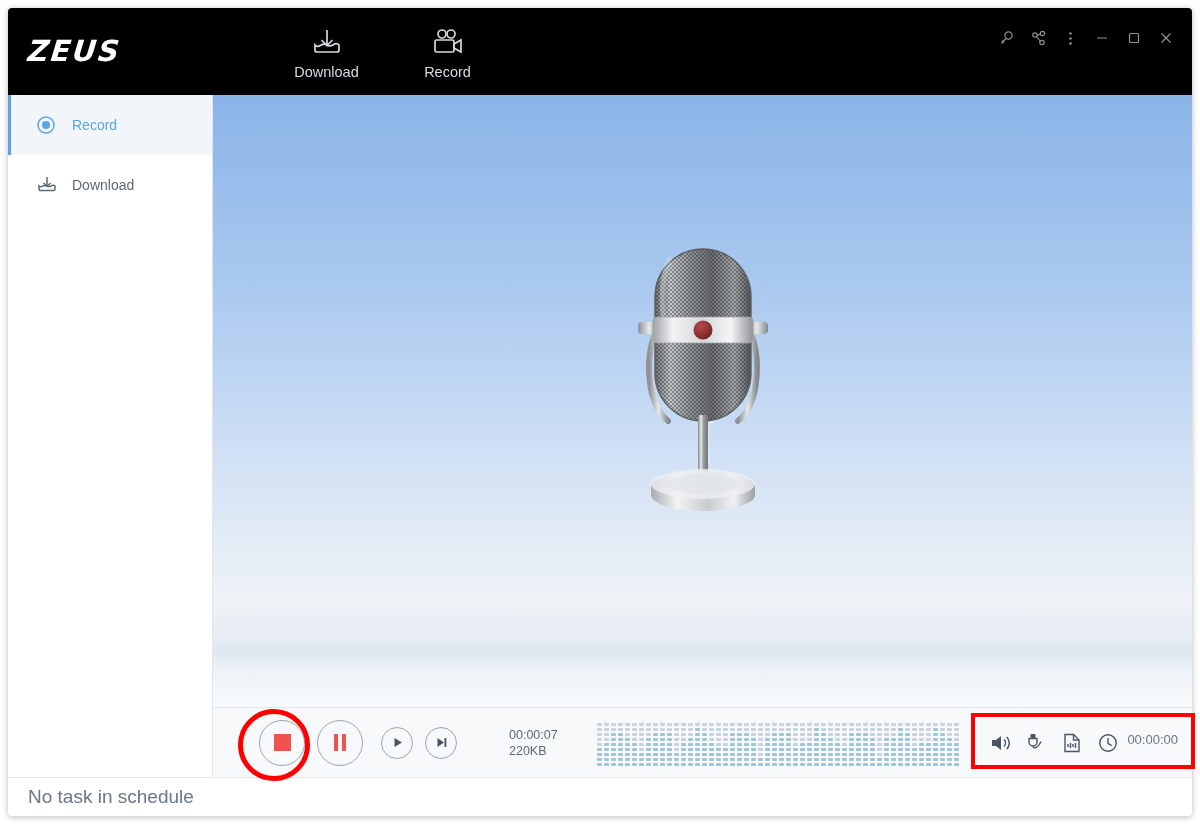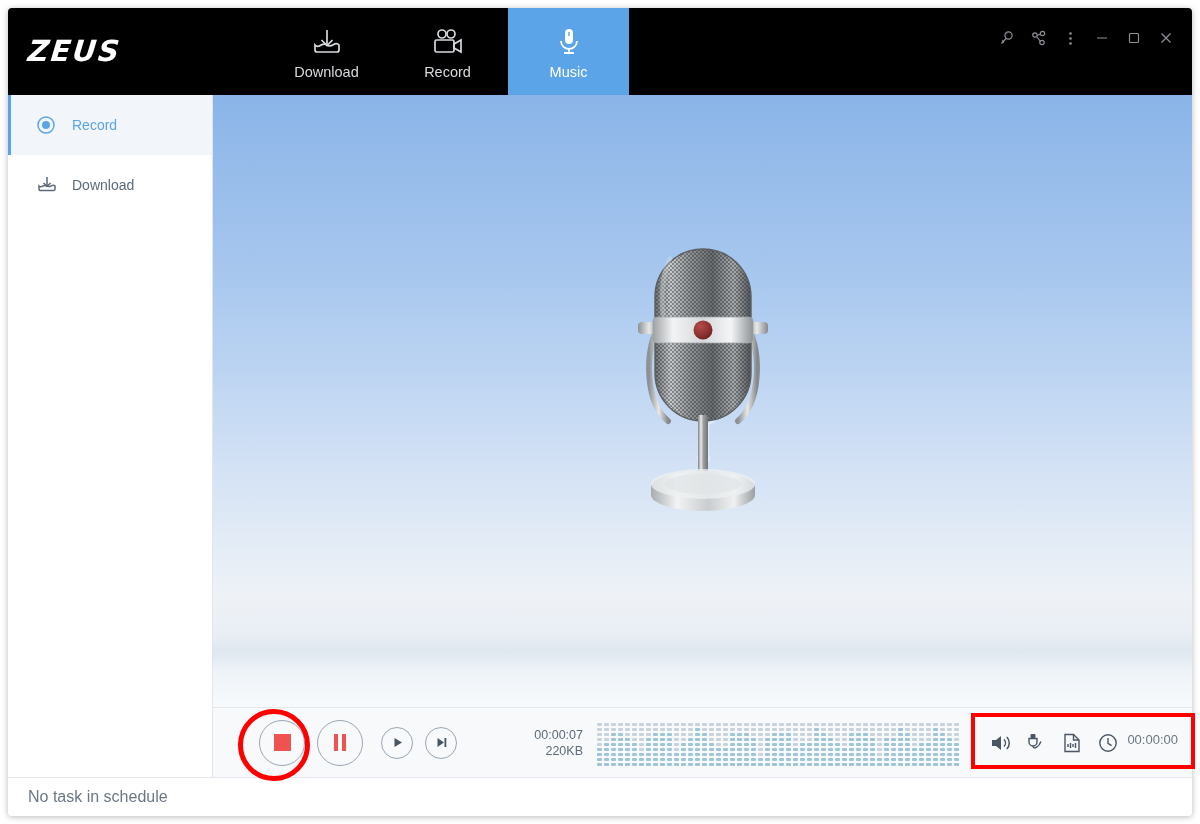--- a/index.html
+++ b/index.html
@@ -89,42 +89,42 @@
 
   .ann-circle{
     position:absolute;left:238px;top:709px;width:62px;height:62px;
     border:5px solid #ff0000;border-radius:50%;pointer-events:none;
   }
   .ann-box{
     position:absolute;left:971px;top:713px;width:216px;height:48px;
     border:4px solid #ff0000;pointer-events:none;
   }
 
-  .meta{margin-left:52px;text-align:right;width:74px;color:#5d6a78;
+  .meta{margin-left:52px;width:74px;color:#5d6a78;
         font-size:12.5px;line-height:16px;}
 
   .spectrum{
     margin-left:14px;width:368px;height:46px;display:flex;gap:2px;align-items:flex-end;
   }
   .sp-col{width:5px;display:flex;flex-direction:column-reverse;gap:2px;}
   .sp-col i{display:block;height:3px;background:#c9d3dd;border-radius:1px;}
   .sp-col i.on{background:#9ec6d8;}
 
   .right-ctrls{
     position:absolute;right:14px;top:50%;transform:translateY(-50%);
     display:flex;align-items:flex-start;gap:14px;color:#5d6a78;
   }
   .rc-ico{cursor:pointer;display:flex;align-items:center;}
   .rc-time{font-size:13px;color:#6b7785;margin-left:-6px;}
 
   
   .statusbar{
     height:38px;flex:0 0 38px;background:#ffffff;border-top:1px solid #e4e8ec;
     display:flex;align-items:center;padding-left:20px;
-    color:#6b7785;font-size:16px;
+    color:#6b7785;font-size:19px;
   }
 </style>
 </head>
 <body>
 
 <div class="app-window">
 
   <div class="topbar">
 
     <div class="logo">ZEUS</div>
@@ -147,32 +147,20 @@
           <svg width="36" height="32" viewBox="0 0 36 32" fill="none" stroke="#d6d9de" stroke-width="1.7">
             <circle cx="12" cy="8" r="4"></circle>
               <circle cx="21" cy="8" r="4"></circle>
             <rect x="5" y="14" width="19" height="12" rx="1.5"></rect>
             <path d="M24 18 L31 14 V26 L24 22 z"></path>
           </svg>
         </span>
         <span class="nav-label">Record</span>
       </div>
 
-      <div class="nav-item active">
-        <span class="nav-ico">
-          <svg width="30" height="32" viewBox="0 0 30 32" fill="none" stroke="#ffffff" stroke-width="1.8">
-            <rect x="11" y="3" width="8" height="15" rx="4" fill="#ffffff" stroke="none"></rect>
-            <path d="M15 6 v4" stroke="#5ba4e8" stroke-width="1.4"></path>
-            <path d="M7 15 a8 8 0 0 0 16 0"></path>
-            <path d="M15 23 v4"></path>
-              <path d="M10 27 h10"></path>
-          </svg>
-        </span>
-        <span class="nav-label">Music</span>
-      </div>
 
 
 
 
     </div>
 
     <div class="wbtns">
       <span class="wbtn">
         <svg width="17" height="17" viewBox="0 0 17 17" fill="none" stroke="#8b8f96" stroke-width="1.2">
           <circle cx="10.5" cy="5.5" r="3.6"></circle>

